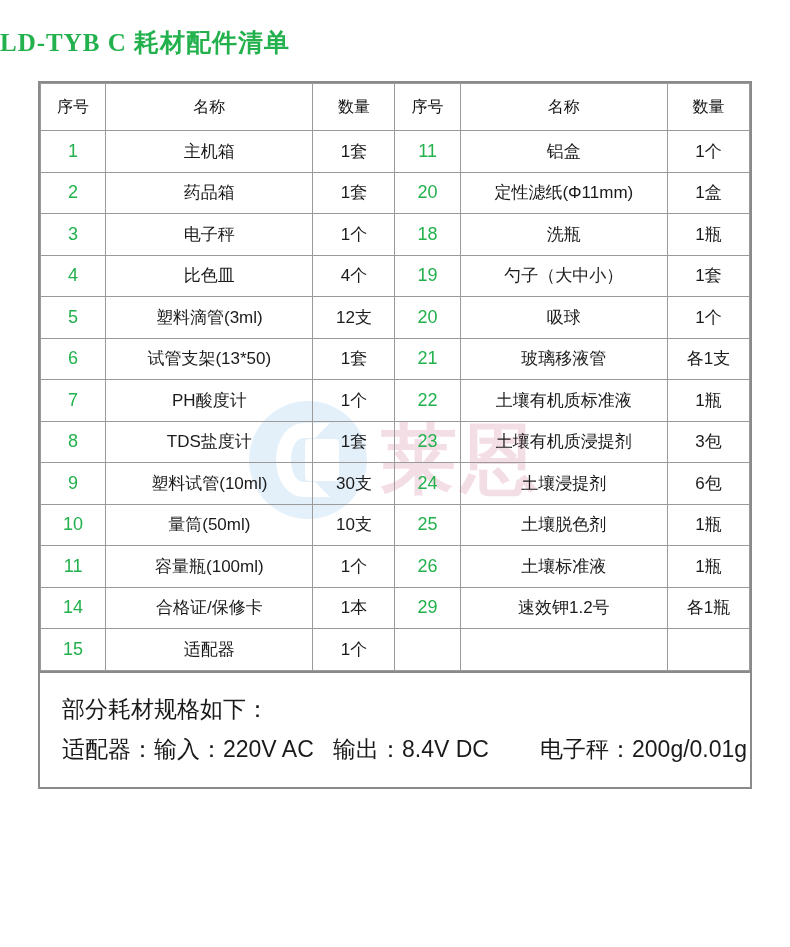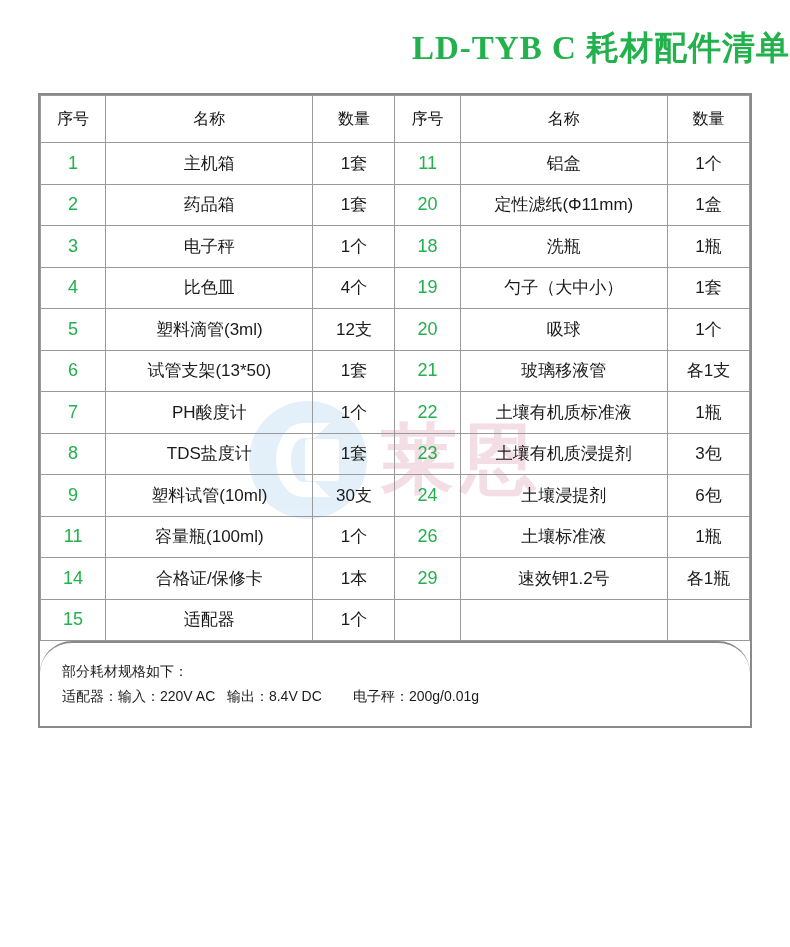--- a/index.html
+++ b/index.html
@@ -71,23 +71,23 @@
     font-family: "DejaVu Sans", "Liberation Sans", sans-serif;
   }
 
   .page {
     position: relative;
     z-index: 2;
     padding: 0;
   }
 
   .title {
-    text-align: right;
+    text-align: left;
     color: #22b14c;
-    font-size: 33px;
+    font-size: 25px;
     font-weight: bold;
     font-family: "Liberation Serif", "DejaVu Serif", serif;
     letter-spacing: 1px;
     padding-top: 26px;
     padding-bottom: 22px;
   }
 
   .table-wrap {
     margin: 0 38px;
     border: 2px solid #8a8a8a;
@@ -127,24 +127,23 @@
   col.c1 { width: 62px; }
   col.c2 { width: 197px; }
   col.c3 { width: 78px; }
   col.c4 { width: 62px; }
   col.c5 { width: 197px; }
   col.c6 { width: 78px; }
 
   .notes {
     border-top: 2px solid #8a8a8a;
     padding: 16px 22px 18px 22px;
-    font-size: 14px;
+    font-size: 23px;
     color: #1a1a1a;
     line-height: 1.75;
-    border-radius: 32px;
   }
   .notes .line {
     white-space: pre;
   }
 </style>
 </head>
 <body>
 
 <div class="watermark">
   <div class="wm-inner">
@@ -242,20 +241,28 @@
           </tr>
           <tr>
             <td class="num">9</td>
             <td>塑料试管(10ml)</td>
             <td>30支</td>
             <td class="num">24</td>
             <td>土壤浸提剂</td>
             <td>6包</td>
           </tr>
           <tr>
+            <td class="num">10</td>
+            <td>量筒(50ml)</td>
+            <td>10支</td>
+            <td class="num">25</td>
+            <td>土壤脱色剂</td>
+            <td>1瓶</td>
+          </tr>
+          <tr>
             <td class="num">11</td>
             <td>容量瓶(100ml)</td>
             <td>1个</td>
             <td class="num">26</td>
             <td>土壤标准液</td>
             <td>1瓶</td>
           </tr>
           <tr>
             <td class="num">14</td>
             <td>合格证/保修卡</td>

